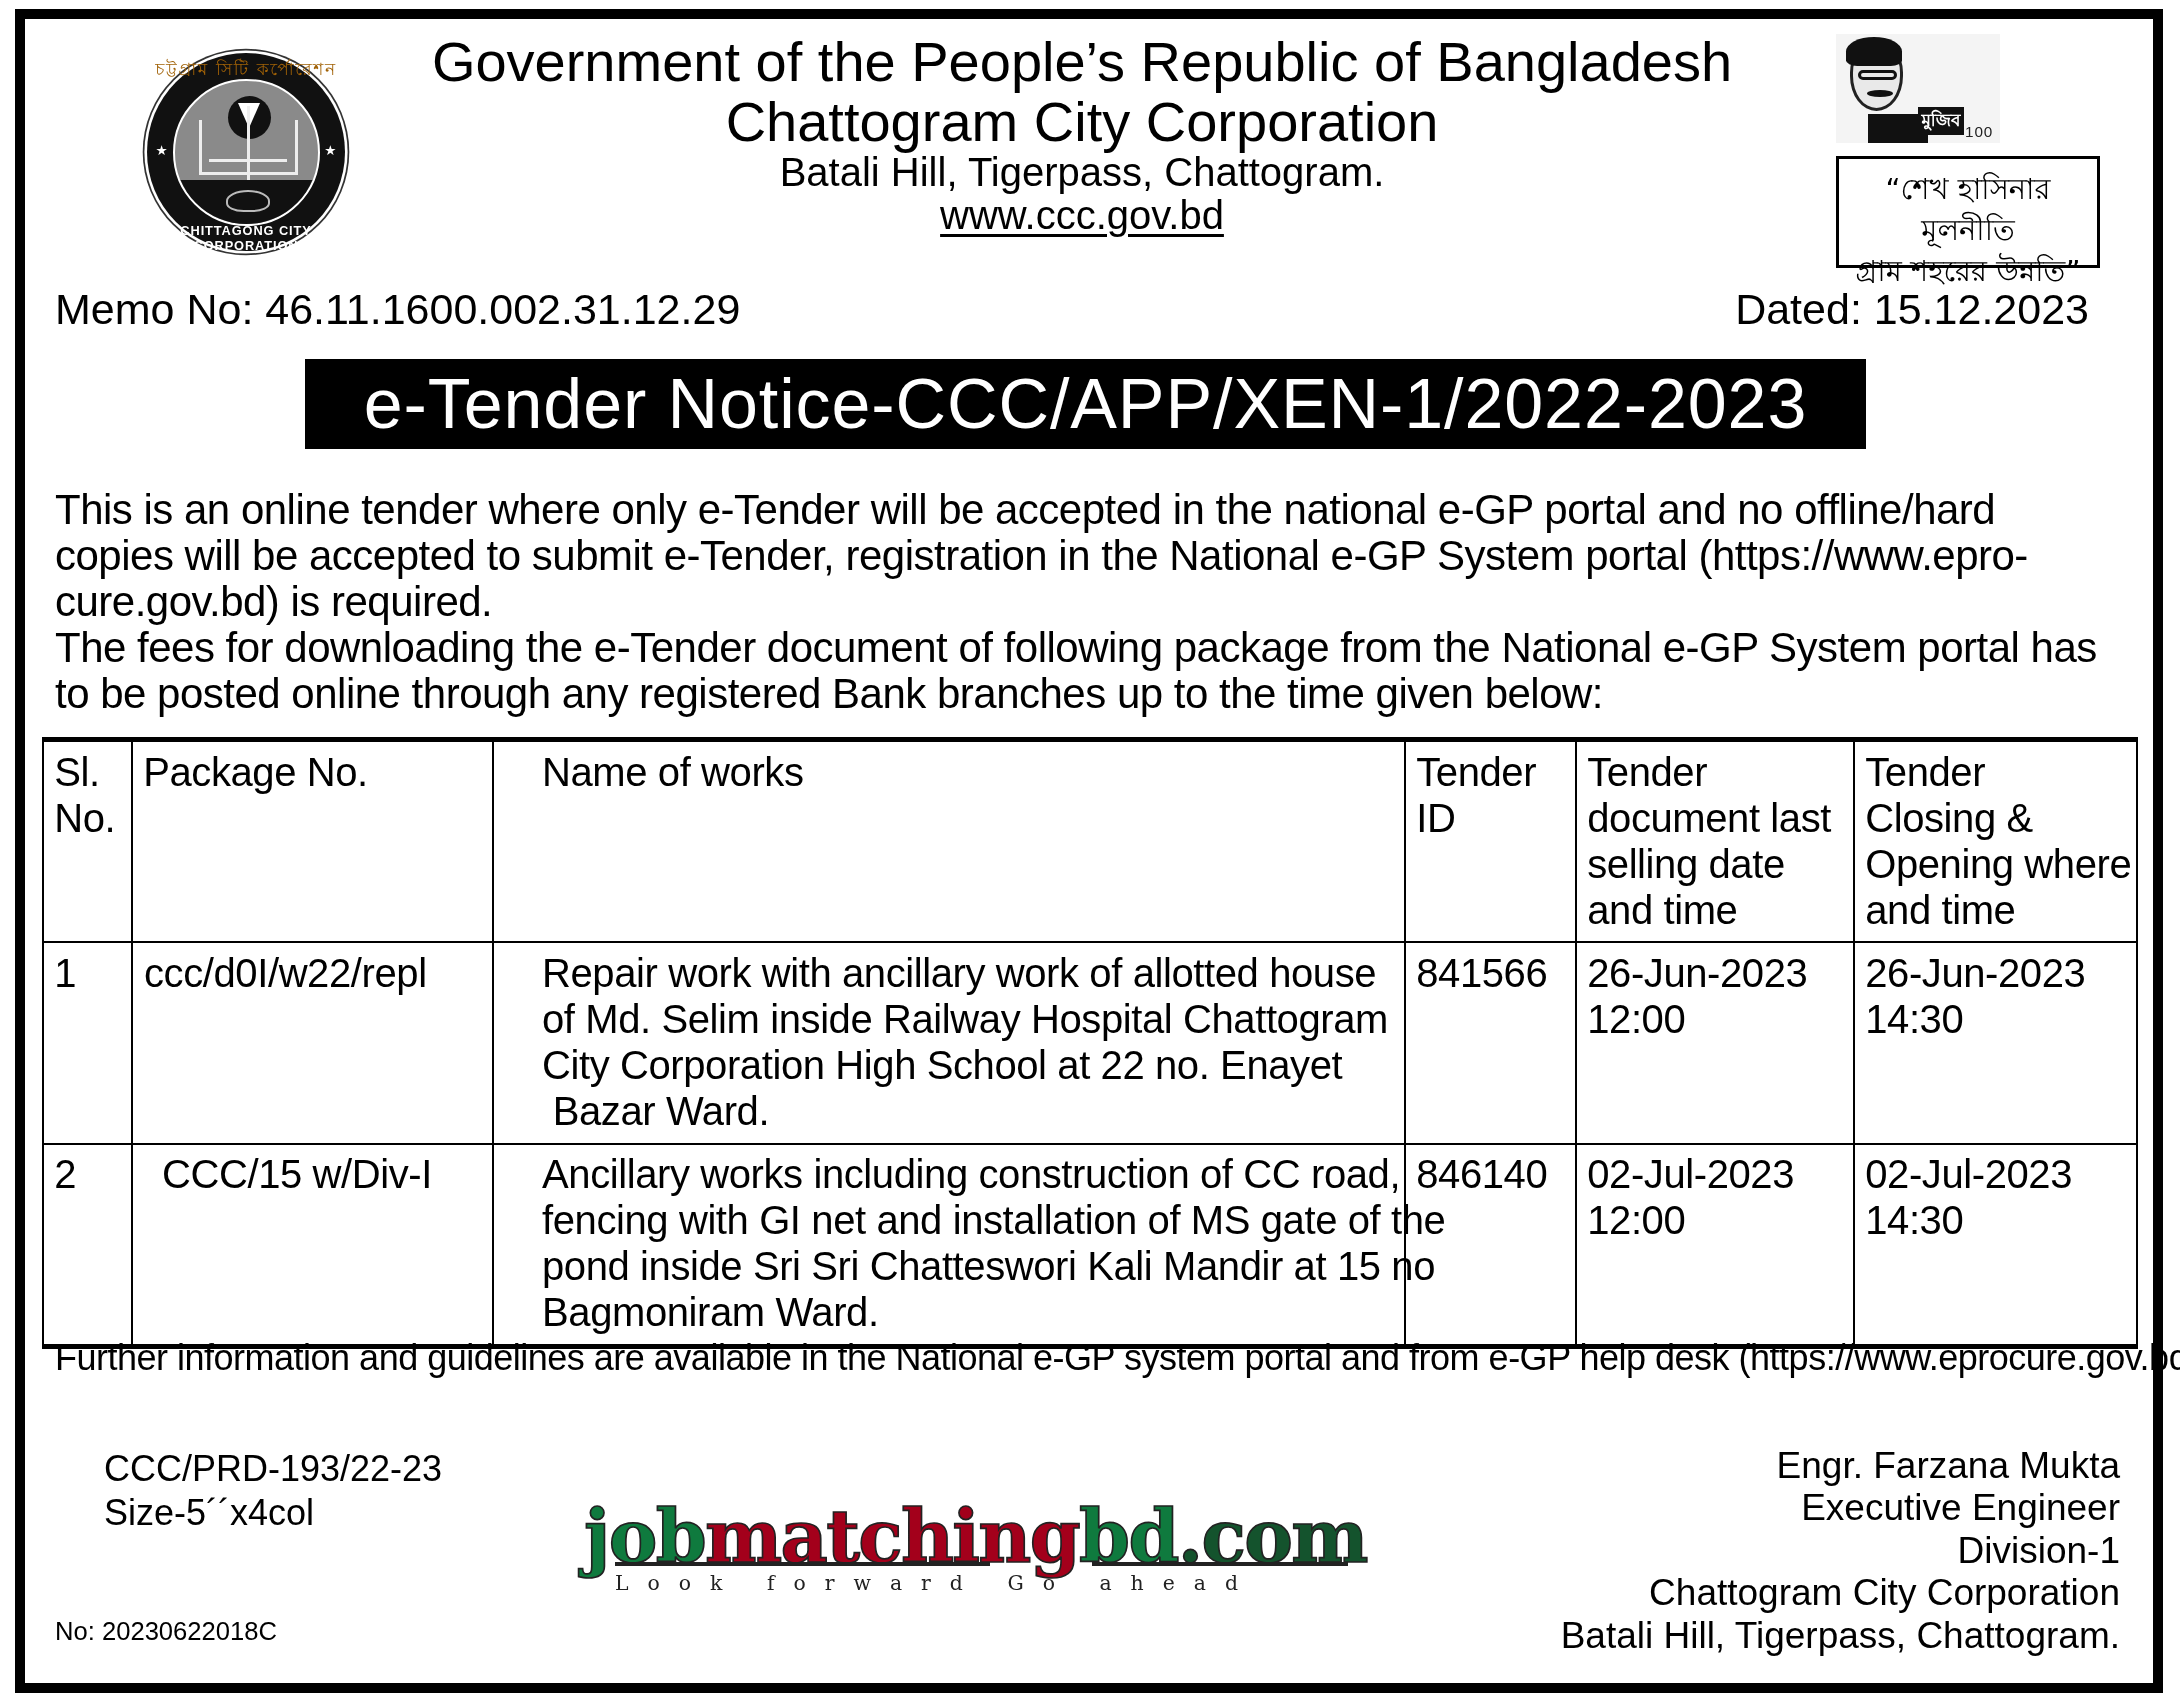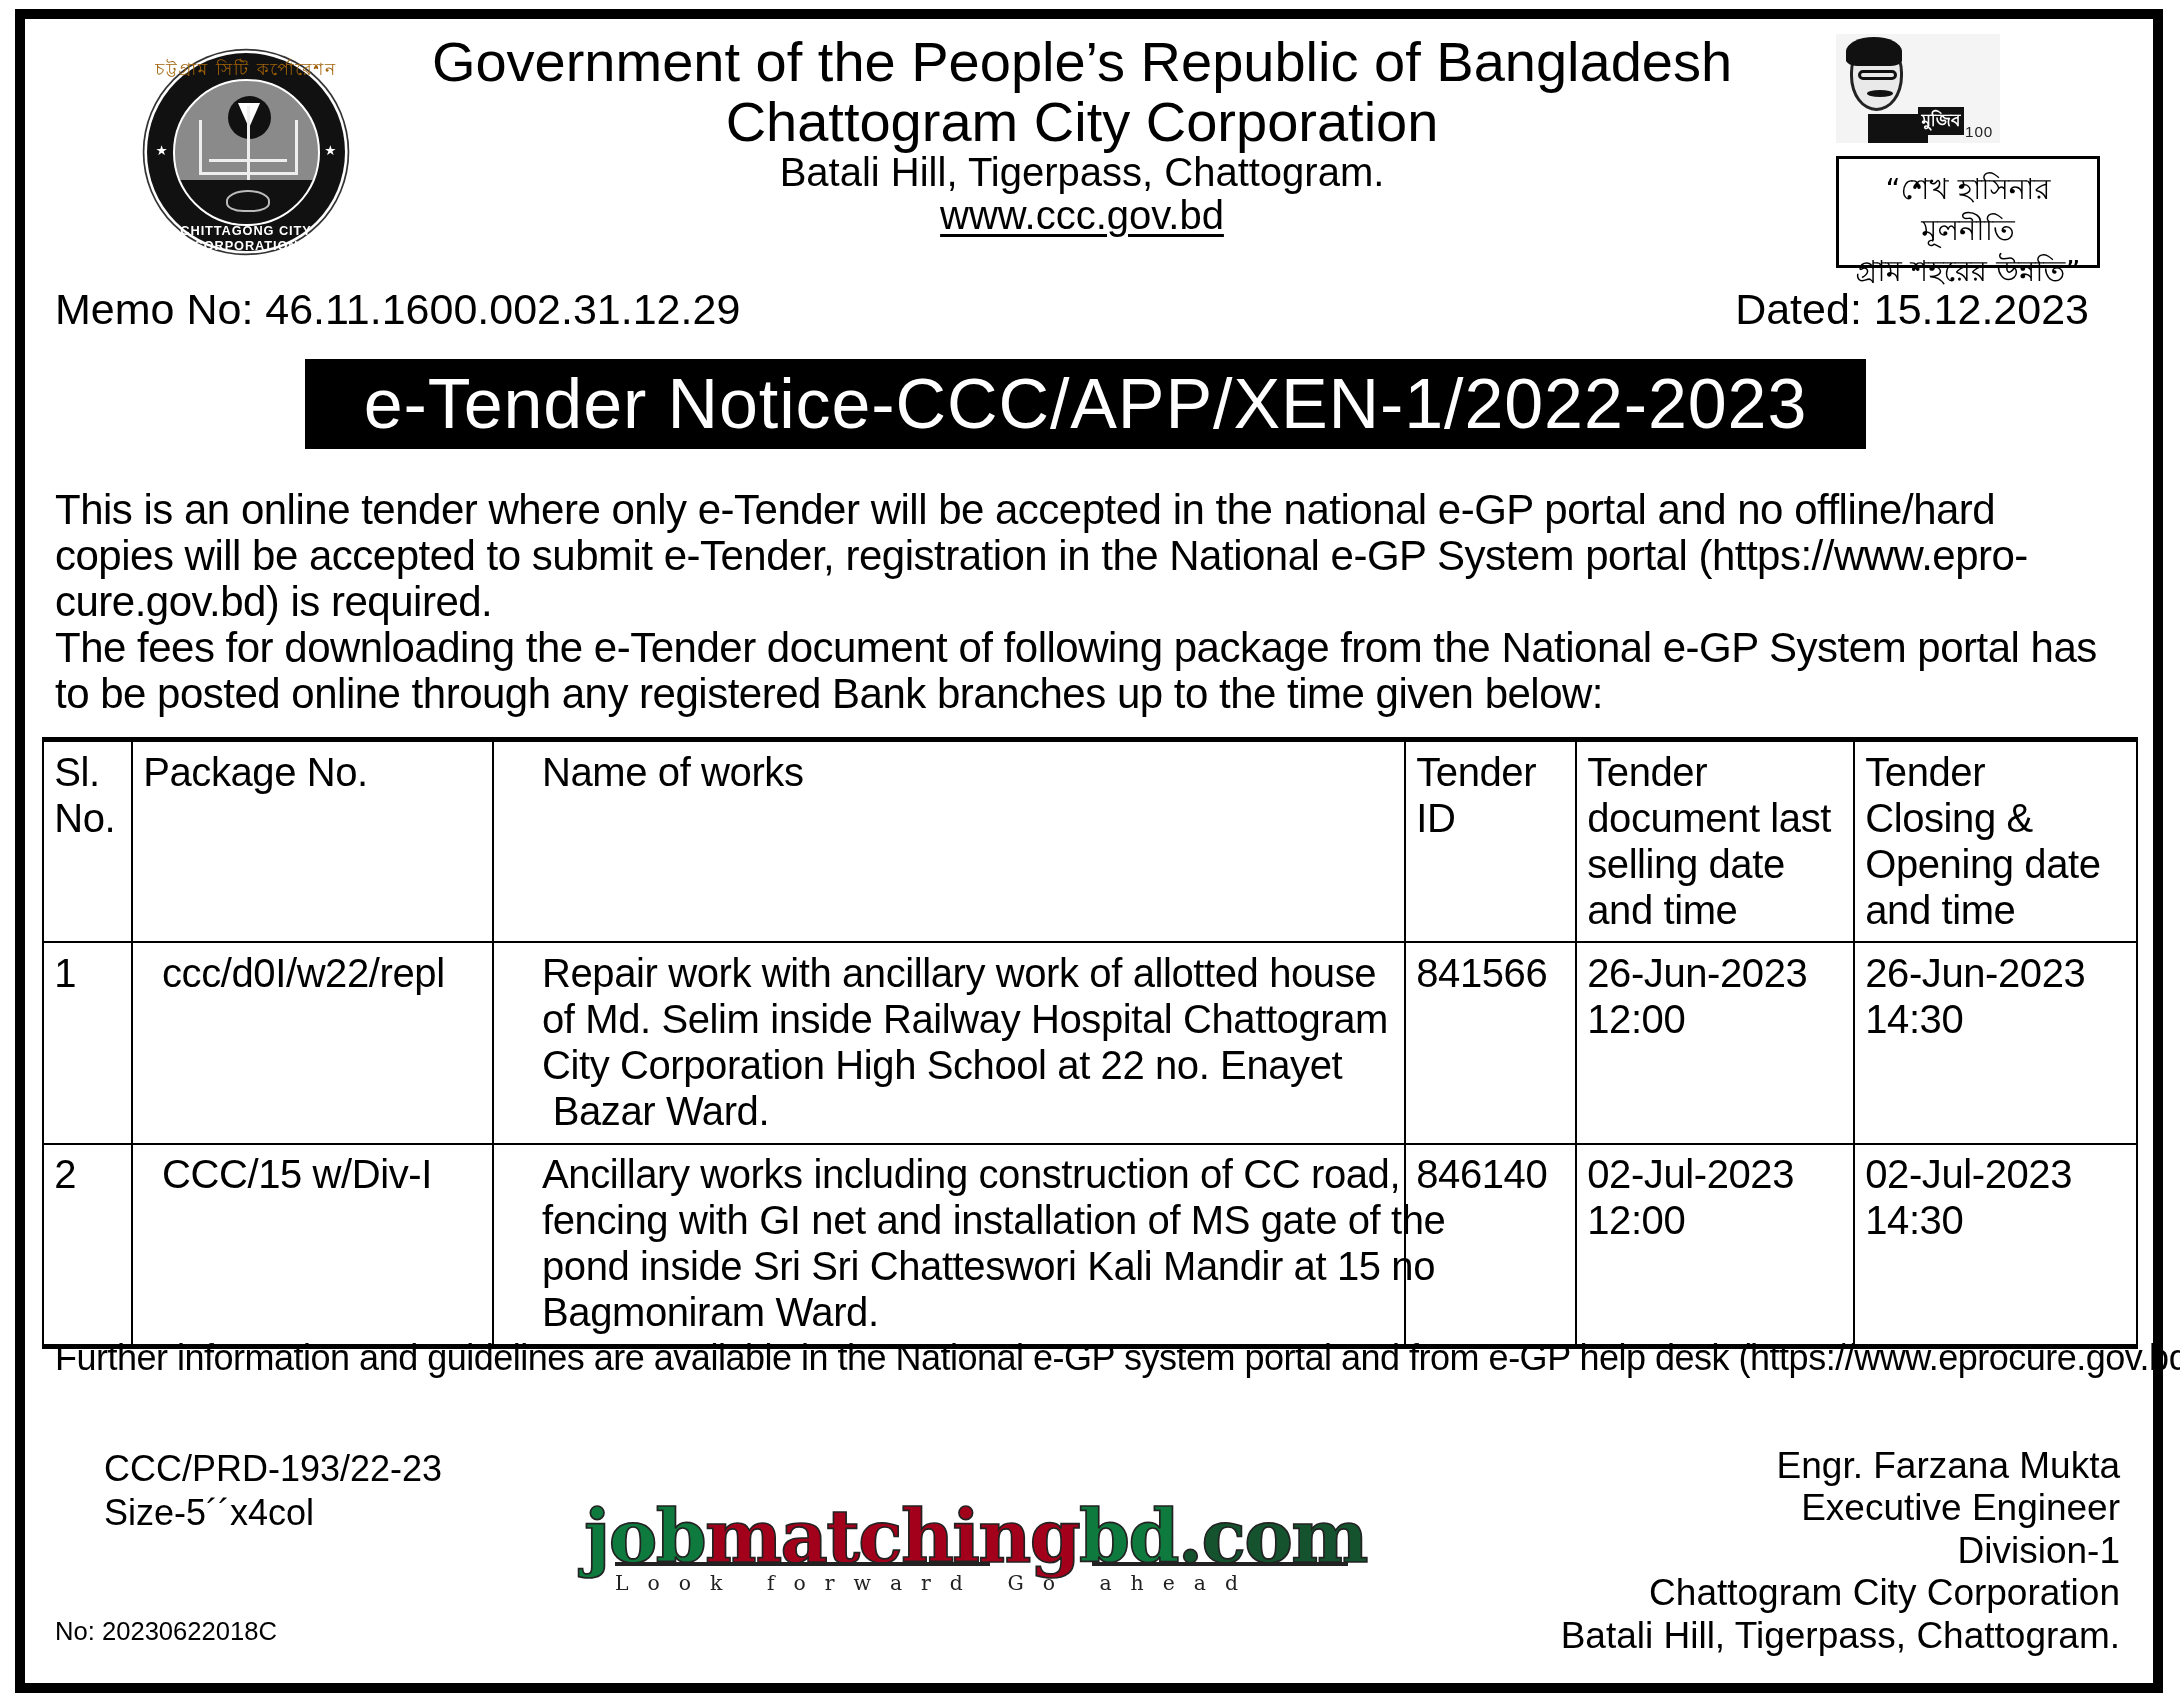--- a/index.html
+++ b/index.html
@@ -162,27 +162,27 @@
     </th>
     <th>
       <span class="cell-line">Tender</span>
       <span class="cell-line">document last</span>
       <span class="cell-line">selling date</span>
       <span class="cell-line">and time</span>
     </th>
     <th>
       <span class="cell-line">Tender</span>
       <span class="cell-line">Closing &amp;</span>
-      <span class="cell-line">Opening date</span>
+      <span class="cell-line">Opening where</span>
       <span class="cell-line">and time</span>
     </th>
   </tr>
   <tr class="row1">
     <td>1</td>
-    <td style="padding-left:29px; white-space:nowrap;">ccc/d0I/w22/repl</td>
+    <td style="padding-left:11px; white-space:nowrap;">ccc/d0I/w22/repl</td>
     <td style="padding-left:48px;">
       <span class="cell-line">Repair work with ancillary work of allotted house</span>
       <span class="cell-line">of Md. Selim inside Railway Hospital Chattogram</span>
       <span class="cell-line">City Corporation High School at 22 no. Enayet</span>
       <span class="cell-line" style="white-space:pre;"> Bazar Ward.</span>
     </td>
     <td>841566</td>
     <td>
       <span class="cell-line">26-Jun-2023</span>
       <span class="cell-line">12:00</span>

